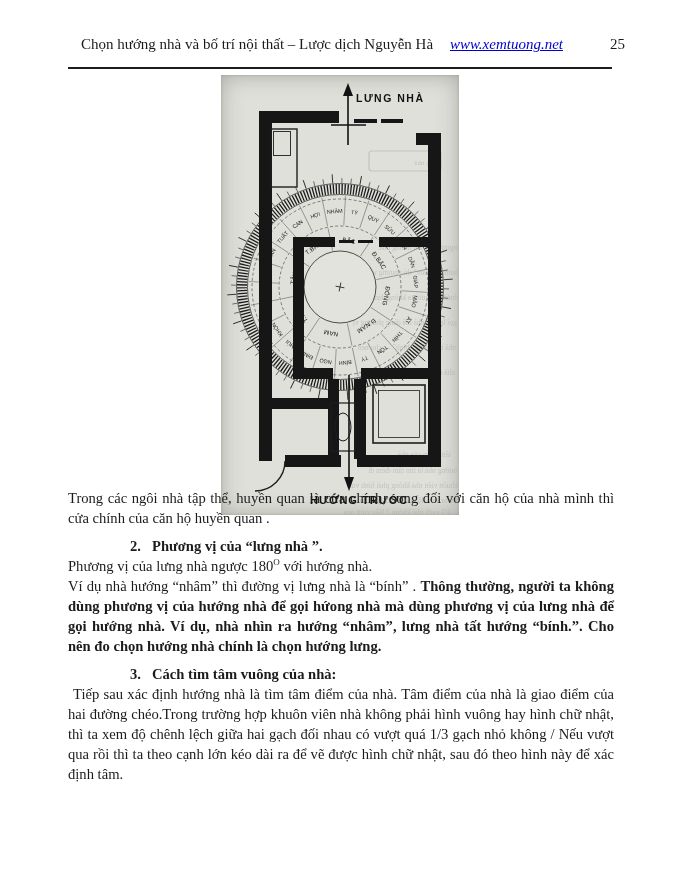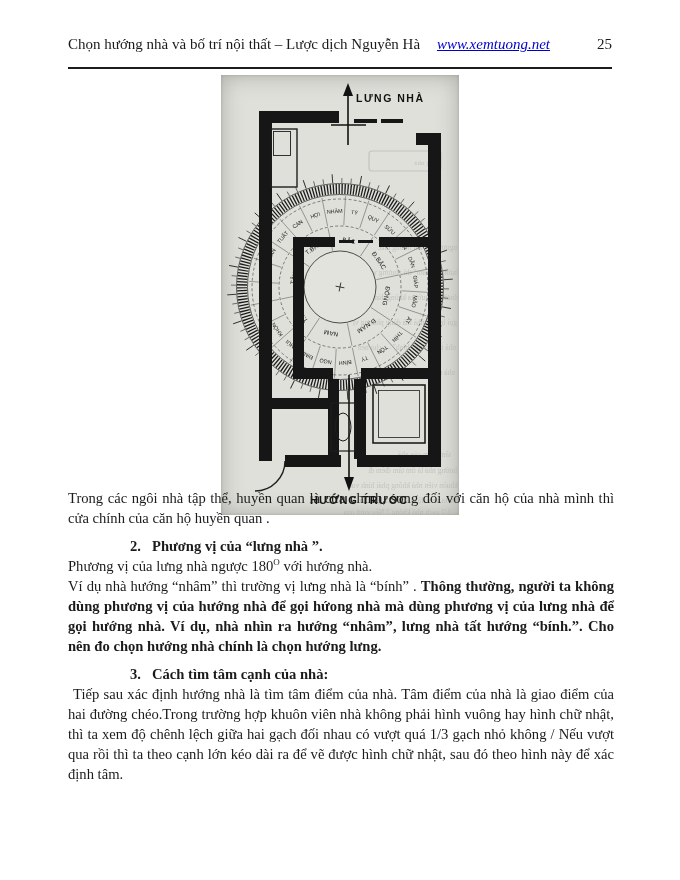--- a/index.html
+++ b/index.html
@@ -1,18 +1,18 @@
 <!DOCTYPE html>
 <html><head>
 <meta charset="utf-8">
 <style>
   html,body{margin:0;padding:0;}
   .page{position:relative;width:680px;height:880px;background:#ffffff;overflow:hidden;
         font-family:"Liberation Serif",serif;color:#1b1b1b;}
-  .header{position:absolute;top:36px;left:68px;width:544px;display:flex;align-items:baseline;
+  .header{position:absolute;top:36px;left:81px;width:544px;display:flex;align-items:baseline;
           font-size:15px;}
   .header .title{white-space:nowrap;}
   .header .spacer{flex:1;}
   .header .link{color:#0000cc;text-decoration:underline;white-space:nowrap;font-style:italic;}
   .header .pageno{margin-left:47px;}
   .rule{position:absolute;top:67px;left:68px;width:544px;border-top:2px solid #1c1c1c;}
   .figure{position:absolute;top:75px;left:221px;width:238px;height:440px;background:#dfe0da;
           box-shadow:inset 0 0 22px rgba(80,84,76,.38), inset 0 0 3px rgba(60,62,56,.25);}
   .figure svg{display:block;}
   .body{position:absolute;top:488px;left:68px;width:546px;font-size:14.6px;line-height:20px;}
@@ -252,18 +252,18 @@
         <polygon points="128,416 123,402 133,402"></polygon>
         <text x="138" y="429" font-size="11" font-weight="600" letter-spacing="1" text-anchor="middle">HƯỚNG TRƯỚC</text>
       </g>
     </svg>
   </div>
 
   <div class="body">
     <p class="just">Trong các ngôi nhà tập thể, huyền quan là cửa chính, song đối với căn hộ của nhà mình thì cửa chính của căn hộ huyền quan .</p>
     <p class="h"><span class="num">2.</span><span>Phương vị của “lưng nhà ”.</span></p>
     <p><span>Phương vị của lưng nhà ngược 180</span><sup>O</sup><span> với hướng nhà.</span></p>
-    <p class="just"><span>Ví dụ nhà hướng “nhâm” thì trường vị lưng nhà là “bính” . </span><b>Thông thường, người ta không dùng phương vị của hướng nhà để gọi hứong nhà mà dùng phương vị của lưng nhà để gọi hướng nhà. Ví dụ, nhà nhìn ra hướng “nhâm”, lưng nhà tất hướng “bính.”. Cho nên đo chọn hướng nhà chính là chọn hướng lưng.</b></p>
-    <p class="h"><span class="num">3.</span><span>Cách tìm tâm cạnh của nhà:</span></p>
+    <p class="just"><span>Ví dụ nhà hướng “nhâm” thì đường vị lưng nhà là “bính” . </span><b>Thông thường, người ta không dùng phương vị của hướng nhà để gọi hứong nhà mà dùng phương vị của lưng nhà để gọi hướng nhà. Ví dụ, nhà nhìn ra hướng “nhâm”, lưng nhà tất hướng “bính.”. Cho nên đo chọn hướng nhà chính là chọn hướng lưng.</b></p>
+    <p class="h"><span class="num">3.</span><span>Cách tìm tâm vuông của nhà:</span></p>
     <p class="just p4">Tiếp sau xác định hướng nhà là tìm tâm điểm của nhà. Tâm điểm của nhà là giao điểm của hai đường chéo.Trong trường hợp khuôn viên nhà không phải hình vuông hay hình chữ nhật, thì ta xem độ chênh lệch giữa hai gạch đối nhau có vượt quá 1/3 gạch nhỏ không / Nếu vượt qua rồi thì ta theo cạnh lớn kéo dài ra để vẽ được hình chữ nhật, sau đó theo hình này để xác định tâm.</p>
   </div>
 
 </div>
 
 </body></html>

